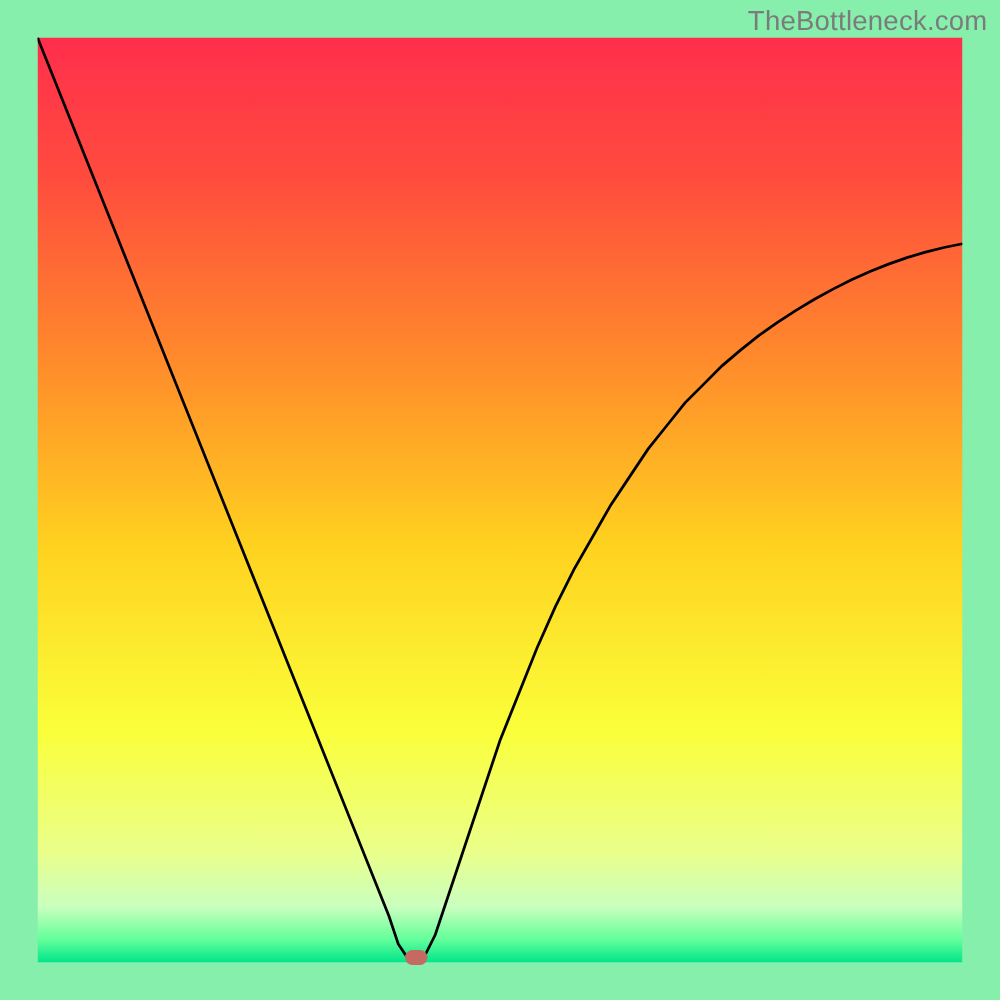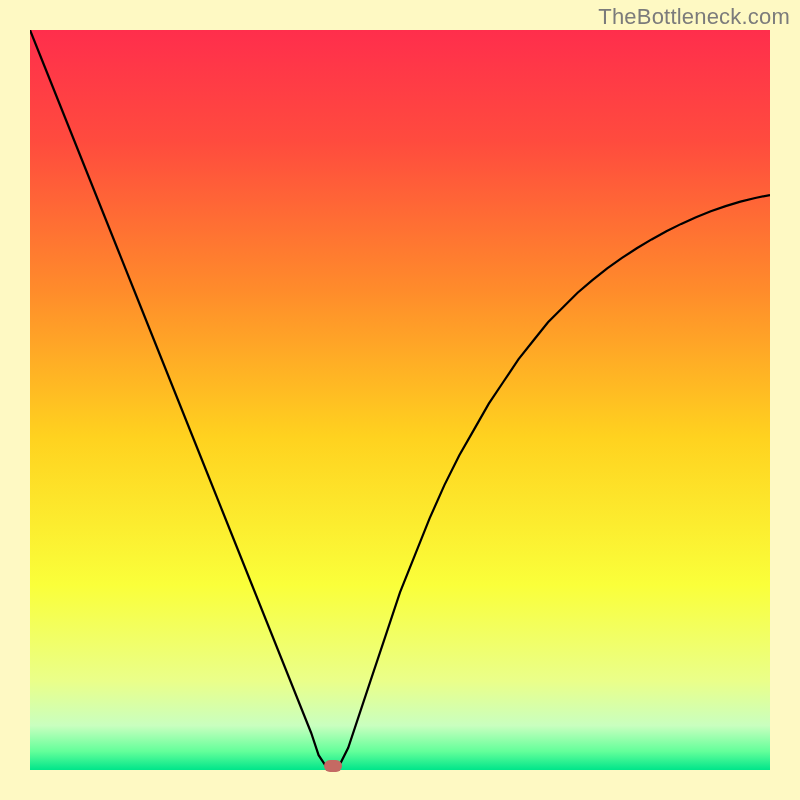--- a/index.html
+++ b/index.html
@@ -8,21 +8,21 @@
     width: 800px;
     height: 800px;
     background: #000;
     font-family: Arial, Helvetica, sans-serif;
     overflow: hidden;
   }
   .frame {
     position: relative;
     width: 800px;
     height: 800px;
-    background: #fef9c3;
+    background: #86efac;
   }
   .watermark {
     position: absolute;
     top: 4px;
     right: 10px;
     color: #7b7b7b;
     font-size: 22px;
     font-weight: 400;
     letter-spacing: 0.2px;
     z-index: 5;

